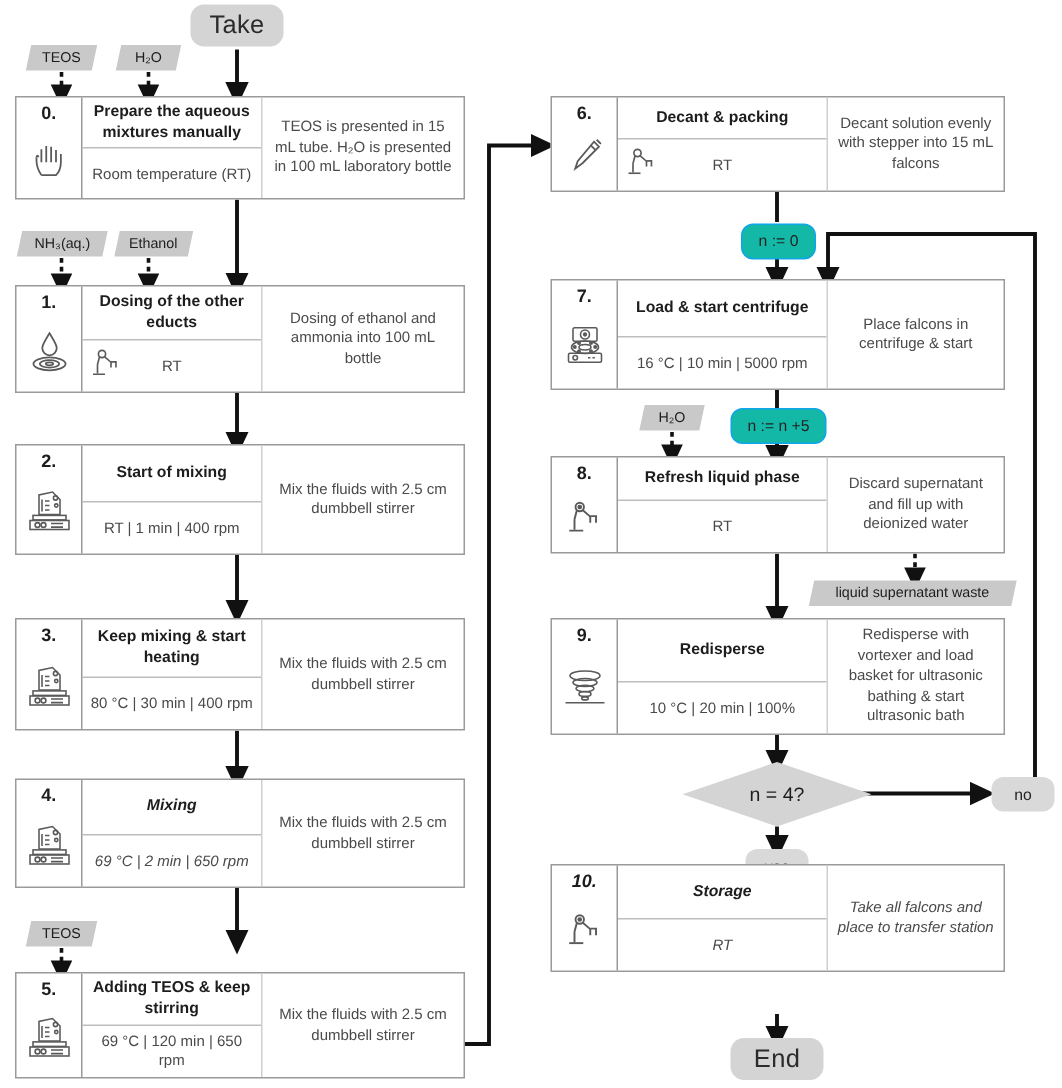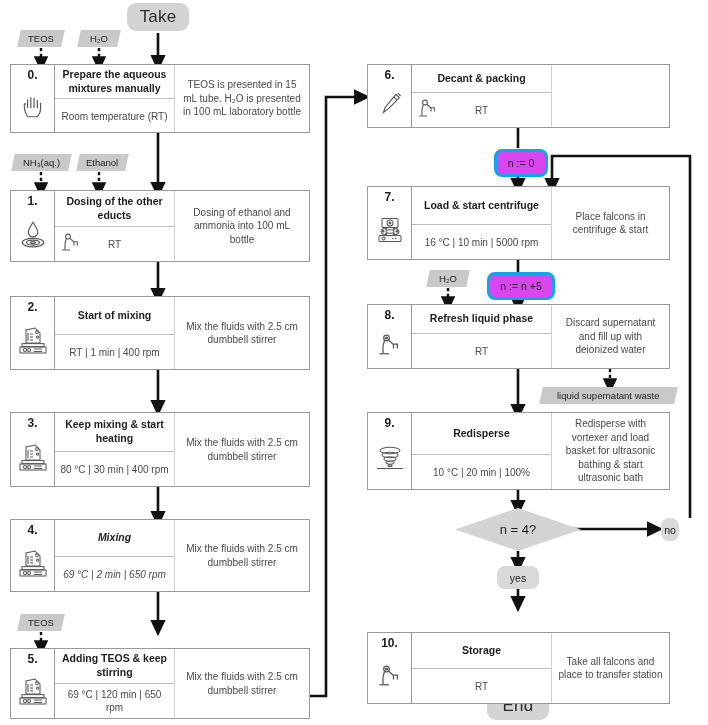--- a/index.html
+++ b/index.html
@@ -12,23 +12,23 @@
   svg.wires{position:absolute;left:0;top:0;width:708px;height:725px;pointer-events:none;}
 
   
   .pill{
     position:absolute;background:#d4d4d4;border-radius:9px;
     display:flex;align-items:center;justify-content:center;
     color:#2b2b2b;font-size:17px;letter-spacing:.2px;
   }
   
   .token{
-    position:absolute;background:#d946ef;border-radius:8px;
+    position:absolute;background:#14b8a6;border-radius:8px;
     display:flex;align-items:center;justify-content:center;
-    font-size:10.5px;color:#222;border:3px solid #0ea5e9;
+    font-size:10.5px;color:#222;border:1px solid #0ea5e9;
   }
   .token.plain{border:none;background:#d9d9d9;}
   
   .tag{
     position:absolute;background:#c9c9c9;color:#1d1d1d;
     font-size:9.5px;display:flex;align-items:center;justify-content:center;
     transform:skewX(-12deg);
   }
   .tag span{display:block;transform:skewX(12deg);white-space:nowrap;}
 
@@ -158,21 +158,21 @@
   <div class="tag" style="left:428px;top:270px;width:40px;height:17px;">
     <span>H₂O</span>
   </div>
   <div class="tag" style="left:541px;top:387px;width:135px;height:17px;">
     <span>liquid supernatant waste</span>
   </div>
 
   <div class="token" style="left:494px;top:149px;width:48px;height:22px;">n := 0</div>
   <div class="token" style="left:487px;top:272px;width:62px;height:22px;">n := n +5</div>
   <div class="token plain" style="left:497px;top:566px;width:42px;height:23px;">yes</div>
-  <div class="token plain" style="left:661px;top:518px;width:18px;height:23px;">no</div>
+  <div class="token plain" style="left:661px;top:518px;width:42px;height:23px;">no</div>
 
   <div class="diamond" style="left:455px;top:508px;width:126px;height:43px;">n = 4?</div>
 
   <div class="step" style="left:10px;top:64px;width:300px;height:69px;">
     <div class="col-icon">
       <div class="num">0.</div>
       <div class="glyph">
         <svg width="26" height="26" viewBox="0 0 24 24" fill="none" stroke="#5a5a5a" stroke-width="1.1">
           <path d="M7,21 C5,18 4,15 4,12 L4,10 M7,21 L16,21 C18,19 19,16 19,13 L19,8"></path>
           <path d="M7,13 L7,5 M10,13 L10,3 M13,13 L13,3.5 M16,13 L16,5.5"></path>
@@ -340,20 +340,21 @@
           <svg width="24" height="24" viewBox="0 0 24 24" fill="none" stroke="#5a5a5a" stroke-width="1.1">
             <circle cx="9" cy="6" r="2.4"></circle>
             <path d="M10.6,7.7 L15,11.5 M7.4,7.7 L6,13 M6,13 L6,19"></path>
             <path d="M3,19.5 L11,19.5"></path>
             <path d="M15,11.2 L18.3,11.2 L18.3,15 M15,11.2 L15,15"></path>
           </svg>
         </span>
         <span>RT</span>
       </div>
     </div>
+    <div class="col-note">Decant solution evenly with stepper into 15 mL falcons</div>
   </div>
 
   <div class="step" style="left:367px;top:186px;width:303px;height:74px;">
     <div class="col-icon">
       <div class="num">7.</div>
       <div class="glyph">
         <svg width="30" height="30" viewBox="0 0 30 30" fill="none" stroke="#5a5a5a" stroke-width="1.05">
           <rect x="7" y="2.5" width="16" height="9" rx="1"></rect>
           <circle cx="15" cy="7" r="3"></circle>
             <circle cx="15" cy="7" r="0.9" fill="#5a5a5a"></circle>
@@ -418,21 +419,21 @@
     </div>
     <div class="col-mid" style="flex:0 0 140px;">
       <div class="title">Redisperse</div>
       <div class="params">
         <span>10 °C | 20 min | 100%</span>
       </div>
     </div>
     <div class="col-note">Redisperse with vortexer and load basket for ultrasonic bathing &amp; start ultrasonic bath</div>
   </div>
 
-  <div class="step" style="left:367px;top:632px;width:303px;height:72px;">
+  <div class="step" style="left:367px;top:576px;width:303px;height:72px;font-style:italic;">
     <div class="col-icon">
       <div class="num">10.</div>
       <div class="glyph">
         <svg width="28" height="28" viewBox="0 0 24 24" fill="none" stroke="#5a5a5a" stroke-width="1.1">
           <circle cx="9" cy="6" r="2.4"></circle>
             <circle cx="9" cy="6" r="0.8" fill="#5a5a5a"></circle>
           <path d="M10.6,7.7 L15,11.5 M7.4,7.7 L6,13 M6,13 L6,19"></path>
           <path d="M3,19.5 L11,19.5"></path>
           <path d="M15,11.2 L18.3,11.2 L18.3,15 M15,11.2 L15,15"></path>
         </svg>

